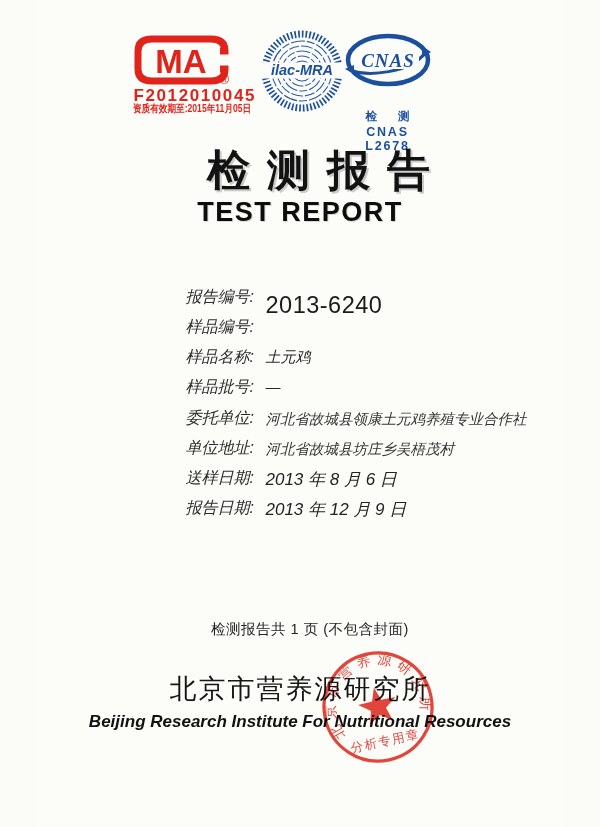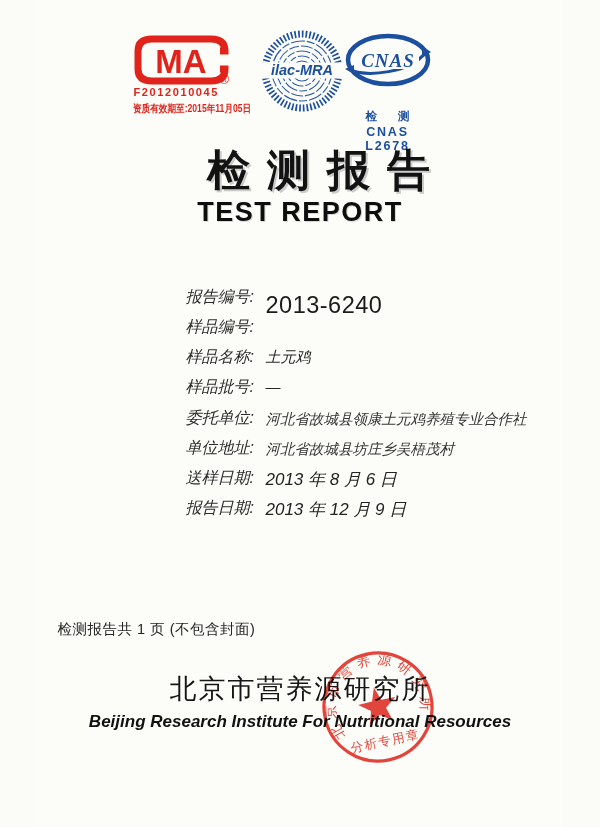--- a/index.html
+++ b/index.html
@@ -7,21 +7,21 @@
   .page {
     position:relative; width:525px; height:827px; margin:0 auto;
     background:#fcfcf9; overflow:hidden;
     font-family:"Liberation Sans", sans-serif; color:#222;
   }
   .abs { position:absolute; }
 
   
   .cma-block { left:93px; top:31px; width:104px; }
   .cma-certno { left:96px; top:86px; color:#e0241c; font-weight:bold;
-    font-size:11px; letter-spacing:1.6px; white-space:nowrap; }
+    font-size:17px; letter-spacing:1.6px; white-space:nowrap; }
   .cma-validity { left:95px; top:102px; color:#e0241c; font-weight:bold;
     font-size:10.5px; white-space:nowrap; transform:scaleX(.82);
     transform-origin:left center; }
   .cma-reg { left:182px; top:72px; color:#e0241c; font-size:13px; }
 
   .ilac-block { left:222px; top:29px; }
 
   .cnas-block { left:305px; top:33px; width:90px; text-align:center; }
   .cnas-sub { margin-top:16px; color:#1c4f9e; font-size:11.5px;
     letter-spacing:9px; text-indent:9px; font-weight:bold; }
@@ -42,21 +42,21 @@
   .f-row { display:flex; align-items:flex-start; height:30px;font-style:italic; }
   .f-row.gap { height:31px; }
   .f-label { width:80px; font-size:16px; color:#2b2b2b; white-space:nowrap; }
   .f-value { font-size:15px; color:#262626; white-space:nowrap; padding-top:1px; }
   .f-value.small { font-size:14.5px; color:#333; padding-top:2px; }
   .f-value.date { font-size:17px; color:#222; padding-top:0; }
   .shared-no { left:228px; top:292px; font-size:23.5px; color:#1b1b1b;
     letter-spacing:.5px; }
 
   
-  .page-note { left:0; right:0; top:620px; text-align:left;
+  .page-note { left:0; right:0; top:620px; text-align:center;
     font-size:14.5px; color:#242424; letter-spacing:.5px; padding-left:20px; }
   .institute-zh { left:0; right:0; top:671px; text-align:center;
     font-family:"Liberation Serif", serif; font-size:27px; font-weight:500;
     letter-spacing:2px; color:#161616; }
   .institute-en { left:0; right:0; top:712px; text-align:center;
     font-size:17px; font-weight:bold; font-style:italic; color:#111; }
 
   
   .stamp { width:120px; height:120px; opacity:.9; mix-blend-mode:multiply; }
   .stamp-main { left:280px; top:647px; transform:rotate(-12deg); }

